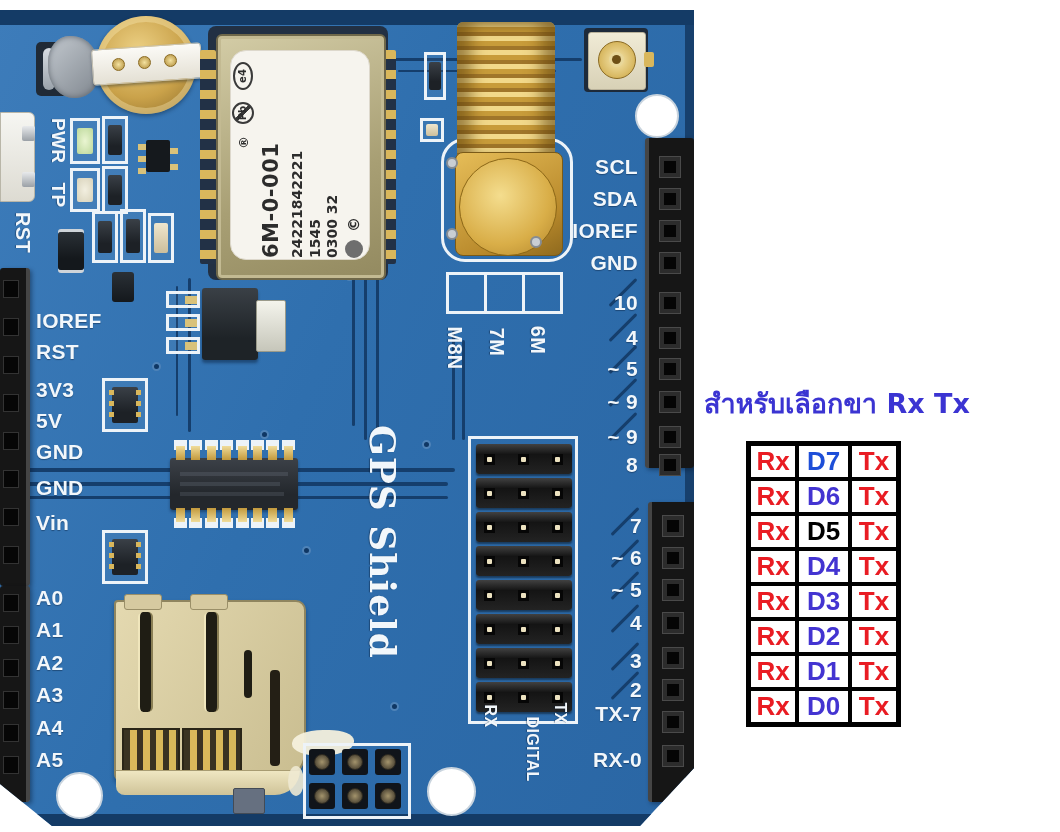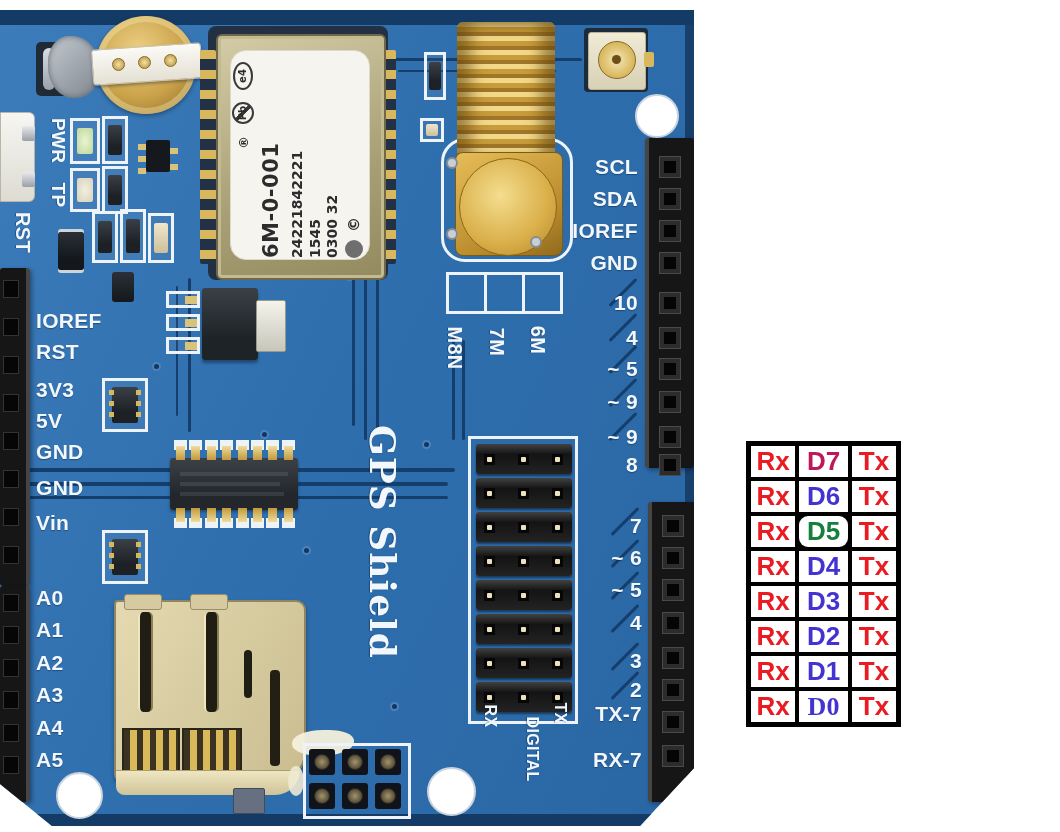--- a/index.html
+++ b/index.html
@@ -395,21 +395,21 @@
         <div class="silk" style="left: 540px; width: 98px; text-align: right; top: 379px;">~ 9</div>
         <div class="silk" style="left: 540px; width: 98px; text-align: right; top: 414px;">~ 9</div>
         <div class="silk" style="left: 540px; width: 98px; text-align: right; top: 442px;">8</div>
         <div class="silk" style="left: 520px; width: 122px; text-align: right; top: 503px;">7</div>
         <div class="silk" style="left: 520px; width: 122px; text-align: right; top: 535px;">~ 6</div>
         <div class="silk" style="left: 520px; width: 122px; text-align: right; top: 567px;">~ 5</div>
         <div class="silk" style="left: 520px; width: 122px; text-align: right; top: 600px;">4</div>
         <div class="silk" style="left: 520px; width: 122px; text-align: right; top: 638px;">3</div>
         <div class="silk" style="left: 520px; width: 122px; text-align: right; top: 667px;">2</div>
         <div class="silk" style="left: 520px; width: 122px; text-align: right; top: 691px;">TX-7</div>
-        <div class="silk" style="left: 520px; width: 122px; text-align: right; top: 737px;">RX-7</div>
+        <div class="silk" style="left: 520px; width: 122px; text-align: right; top: 737px;">RX-0</div>
         <div class="silk" style="left: 36px; width: 110px; top: 298px;">IOREF</div>
         <div class="silk" style="left: 36px; width: 110px; top: 329px;">RST</div>
         <div class="silk" style="left: 36px; width: 110px; top: 367px;">3V3</div>
         <div class="silk" style="left: 36px; width: 110px; top: 398px;">5V</div>
         <div class="silk" style="left: 36px; width: 110px; top: 429px;">GND</div>
         <div class="silk" style="left: 36px; width: 110px; top: 465px;">GND</div>
         <div class="silk" style="left: 36px; width: 110px; top: 500px;">Vin</div>
         <div class="silk" style="left: 36px; width: 80px; top: 575px;">A0</div>
         <div class="silk" style="left: 36px; width: 80px; top: 607px;">A1</div>
         <div class="silk" style="left: 36px; width: 80px; top: 640px;">A2</div>
@@ -417,40 +417,41 @@
         <div class="silk" style="left: 36px; width: 80px; top: 705px;">A4</div>
         <div class="silk" style="left: 36px; width: 80px; top: 737px;">A5</div>
         <div class="silk rot" style="left: 36px; top: 117px; width: 44px; font-size: 19px; text-align: center;">PWR</div>
         <div class="silk rot" style="left: 42px; top: 172px; width: 32px; font-size: 19px; text-align: center;">TP</div>
         <div class="silk rot" style="left: 473px; top: 697px; width: 34px; font-size: 16px; line-height: 18px; text-align: center;">RX</div>
         <div class="silk rot" style="left: 484px; top: 730px; width: 96px; font-size: 16px; line-height: 18px; text-align: center;">DIGITAL</div>
         <div class="silk rot" style="left: 545px; top: 694px; width: 30px; font-size: 16px; line-height: 18px; text-align: center;">TX</div>
       </div>
   </div>
 
+  <div id="panel-title" style="color: rgb(59, 52, 210);">สำหรับเลือกขา Rx Tx</div>
   <div id="pintable">
       <div class="cell rx" style="color: rgb(233, 28, 35);">Rx</div>
-      <div class="cell pin" style="color: #be185d;">D7</div>
+      <div class="cell pin" style="color: #1d4ed8;">D7</div>
       <div class="cell rx" style="color: rgb(233, 28, 35);">Tx</div>
       <div class="cell rx" style="color: rgb(233, 28, 35);">Rx</div>
       <div class="cell pin" style="color: rgb(67, 52, 209);">D6</div>
       <div class="cell rx" style="color: rgb(233, 28, 35);">Tx</div>
       <div class="cell rx" style="color: rgb(233, 28, 35);">Rx</div>
-      <div class="cell pin" style="color: #15803d; border-radius: 9px;">D5</div>
+      <div class="cell pin" style="color: #000000;">D5</div>
       <div class="cell rx" style="color: rgb(233, 28, 35);">Tx</div>
       <div class="cell rx" style="color: rgb(233, 28, 35);">Rx</div>
       <div class="cell pin" style="color: rgb(67, 52, 209);">D4</div>
       <div class="cell rx" style="color: rgb(233, 28, 35);">Tx</div>
       <div class="cell rx" style="color: rgb(233, 28, 35);">Rx</div>
       <div class="cell pin" style="color: rgb(67, 52, 209);">D3</div>
       <div class="cell rx" style="color: rgb(233, 28, 35);">Tx</div>
       <div class="cell rx" style="color: rgb(233, 28, 35);">Rx</div>
       <div class="cell pin" style="color: rgb(67, 52, 209);">D2</div>
       <div class="cell rx" style="color: rgb(233, 28, 35);">Tx</div>
       <div class="cell rx" style="color: rgb(233, 28, 35);">Rx</div>
       <div class="cell pin" style="color: rgb(67, 52, 209);">D1</div>
       <div class="cell rx" style="color: rgb(233, 28, 35);">Tx</div>
       <div class="cell rx" style="color: rgb(233, 28, 35);">Rx</div>
-      <div class="cell pin" style="color: rgb(67, 52, 209); font-family: Liberation Serif, serif;">D0</div>
+      <div class="cell pin" style="color: rgb(67, 52, 209);">D0</div>
       <div class="cell rx" style="color: rgb(233, 28, 35);">Tx</div>
     </div>
 
 </div>
 
 </body></html>

